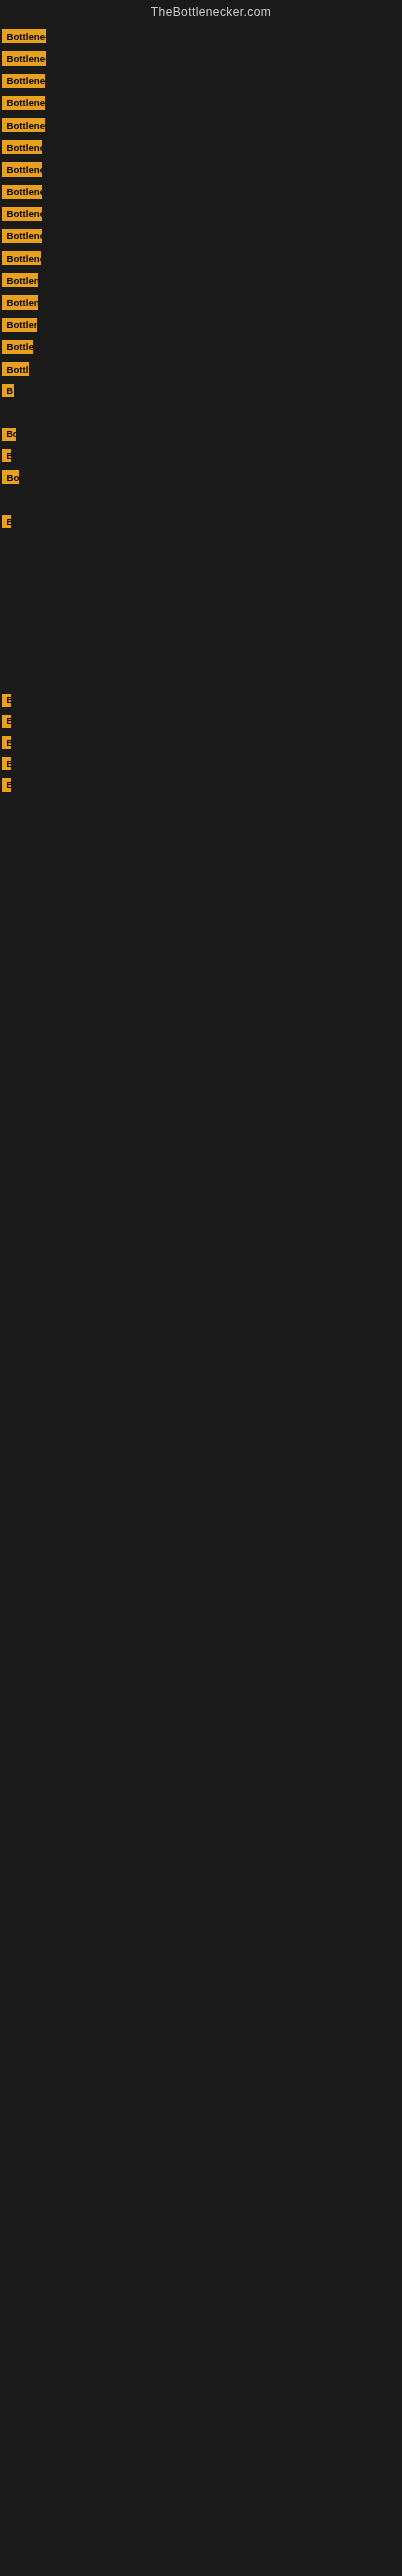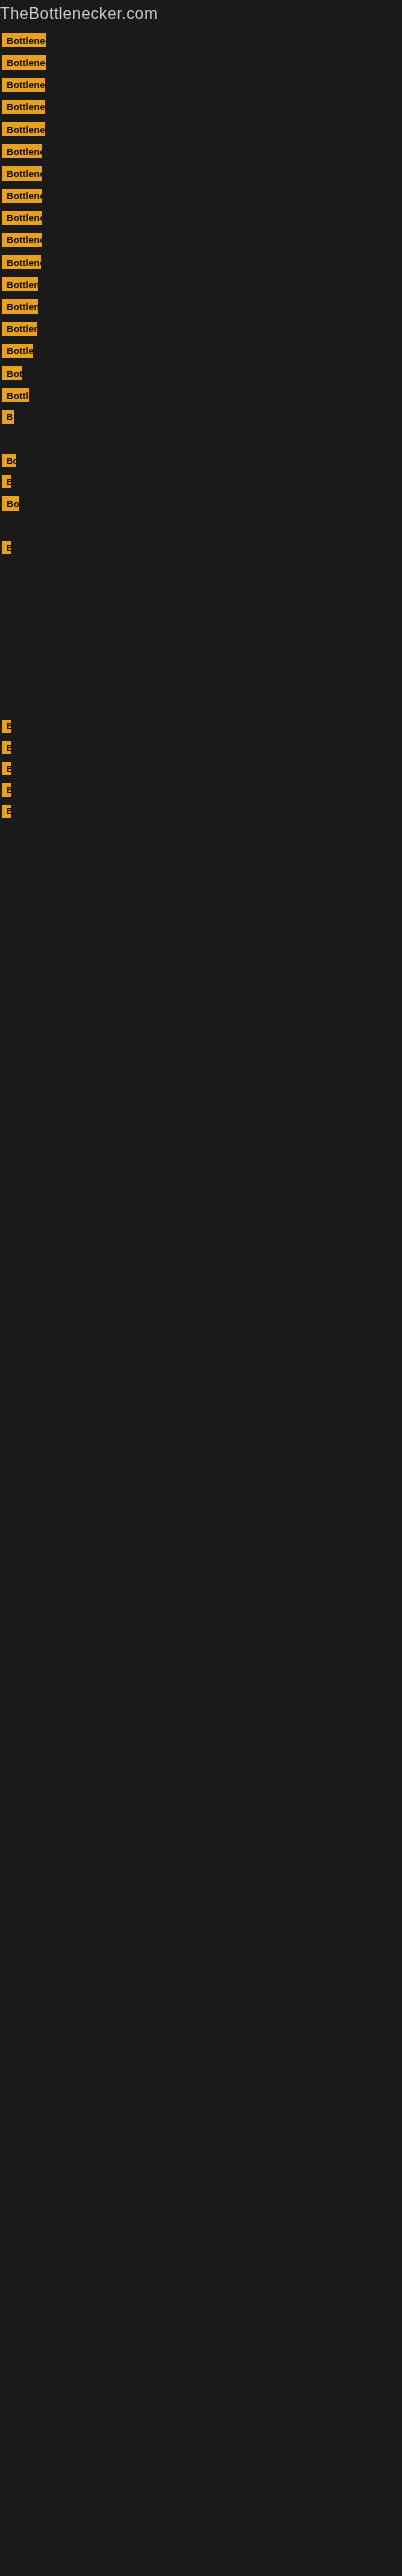--- a/index.html
+++ b/index.html
@@ -10,24 +10,26 @@
 
     body {
       width: 403px;
       min-height: 2576px;
       background-color: #1a1a1a;
       font-family: Arial, sans-serif;
       position: relative;
     }
 
     .site-title {
+      text-align: center;
       color: #cccccc;
-      font-size: 16px;
+      font-size: 12px;
       padding: 4.8px 0;
       letter-spacing: 0.4px;
+      margin-left: 19px;
     }
 
     .bottleneck-badge {
       background-color: #e8a020;
       color: #000000;
       font-size: 9.7px;
       font-weight: bold;
       padding: 1.6px 4.8px;
       white-space: nowrap;
       overflow: hidden;
@@ -89,23 +91,20 @@
     <div class="row">
       <span class="bottleneck-badge" style="max-width: 36px; font-size: 9.7px;">Bottleneck re</span>
     </div>
     <div class="row">
       <span class="bottleneck-badge" style="max-width: 35px; font-size: 9.7px;">Bottleneck re</span>
     </div>
     <div class="row">
       <span class="bottleneck-badge" style="max-width: 31px; font-size: 9.7px;">Bottlenec</span>
     </div>
     <div class="row">
-      <span class="bottleneck-badge" style="max-width: 20px; font-size: 9.7px;">Bot</span>
-    </div>
-    <div class="row">
       <span class="bottleneck-badge" style="max-width: 27px; font-size: 9.7px;">Bottlen</span>
     </div>
     <div class="row">
       <span class="bottleneck-badge" style="max-width: 12px; font-size: 8.9px;">B</span>
     </div>
     <div style="height: 22.5px;"></div>
     <div class="row">
       <span class="bottleneck-badge" style="max-width: 14.5px; font-size: 8.9px;">Bo</span>
     </div>
     <div class="row">

